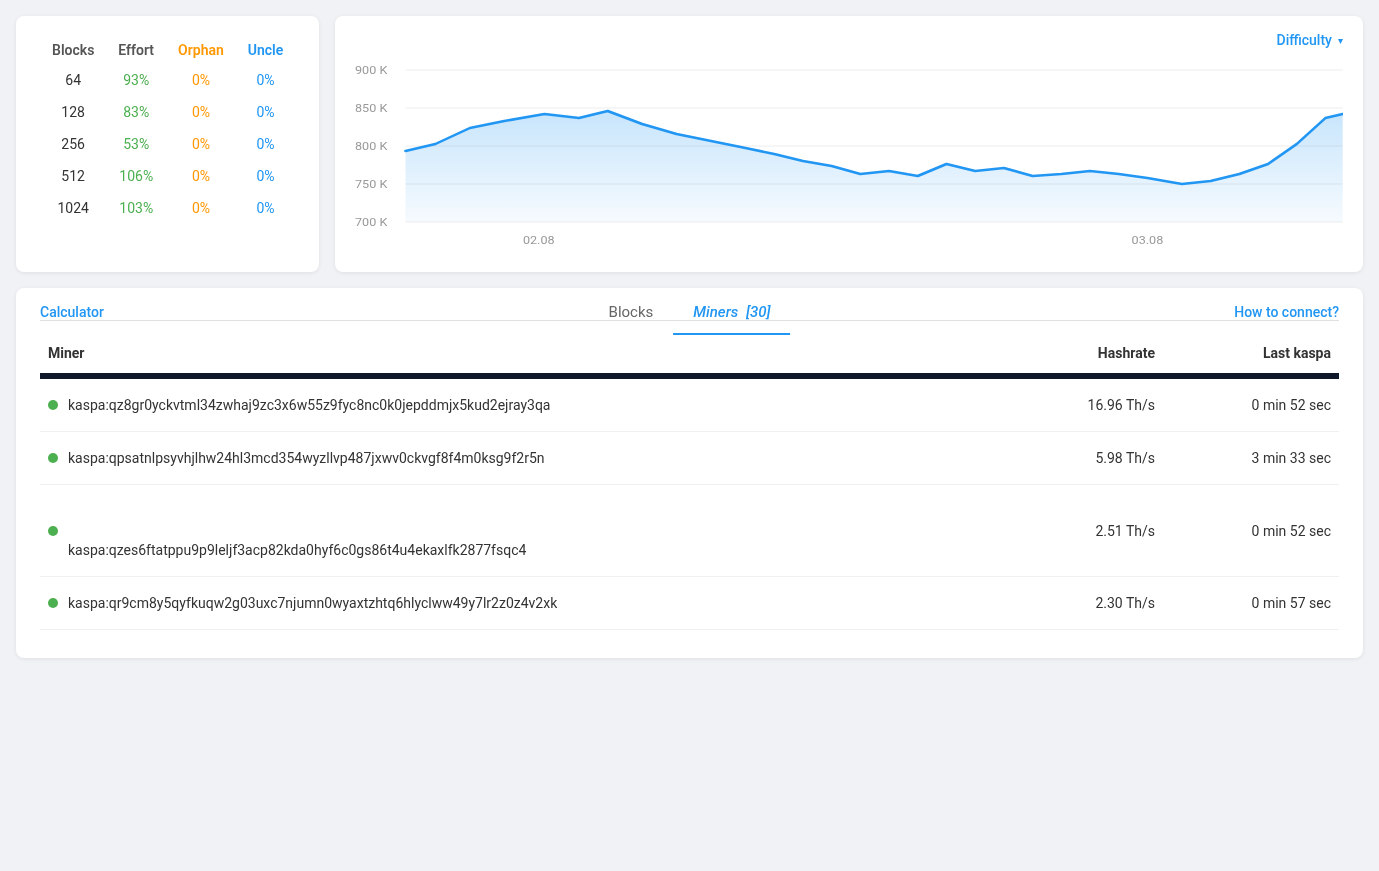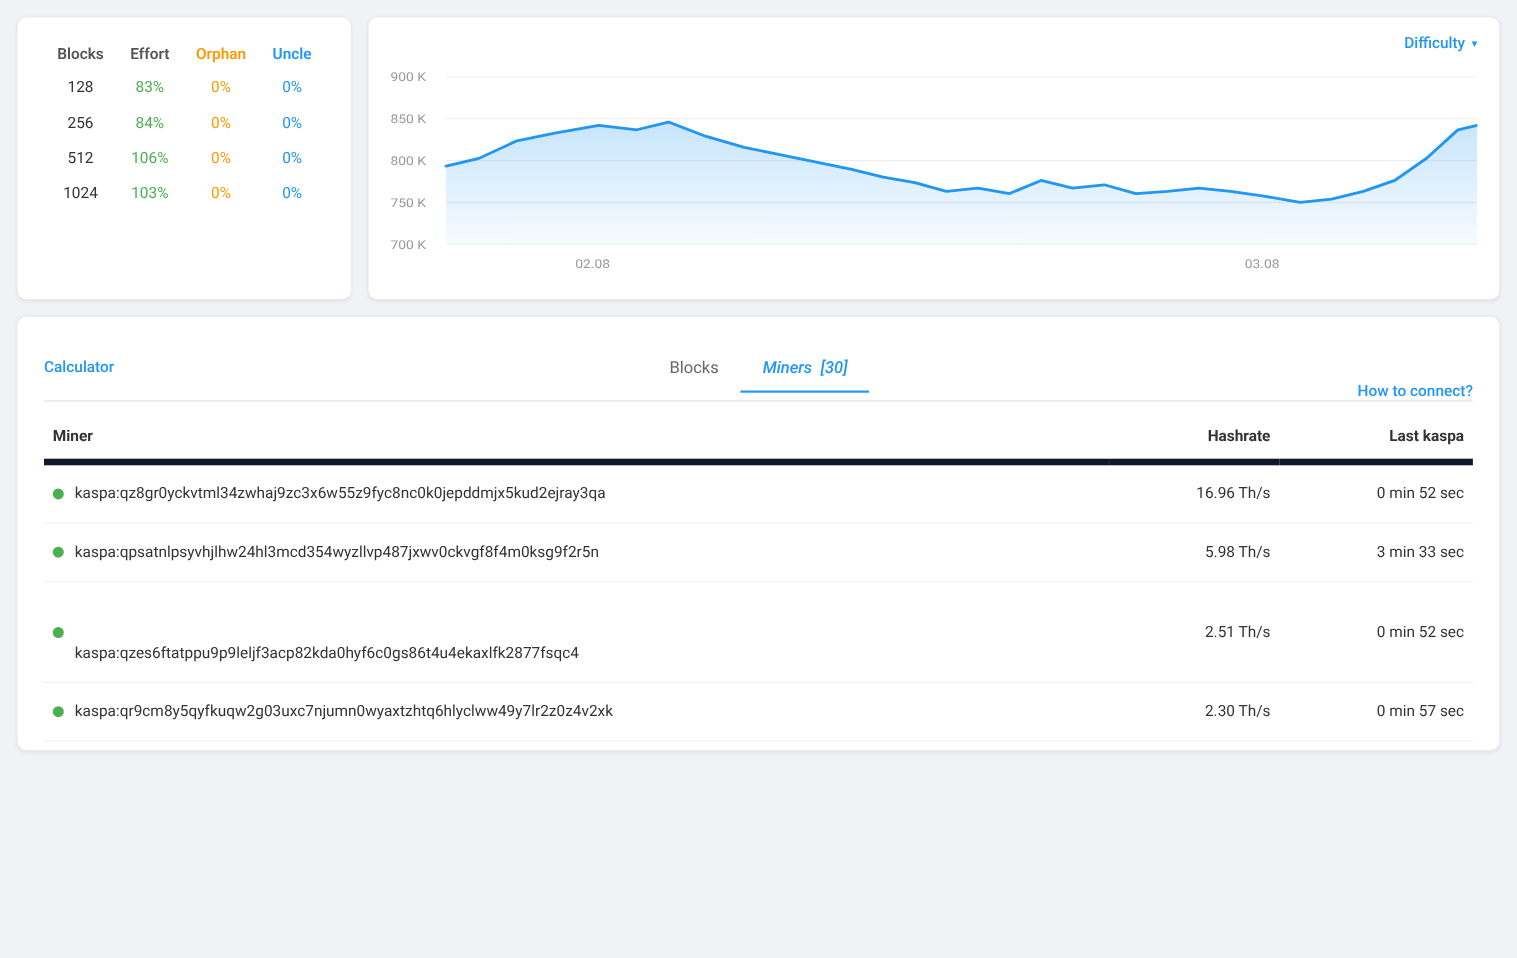--- a/index.html
+++ b/index.html
@@ -75,21 +75,21 @@
     .chart-svg {
       width: 100%;
       height: 100%;
     }
 
     .bottom-card {
       background: #fff;
       border-radius: 8px;
       margin: 0 16px 16px;
       box-shadow: 0 1px 4px rgba(0,0,0,0.08);
-      padding: 0 24px 8px;
+      padding: 0 24px 28px;
     }
     .tabs-row {
       display: flex;
       align-items: center;
       border-bottom: 1px solid #e0e0e0;
       padding-top: 16px;
       position: relative;
     }
     .calculator-link {
       color: #2196f3;
@@ -118,21 +118,20 @@
       border-bottom: 2px solid #2196f3;
       font-weight: 500;
       font-style: italic;
     }
     .how-to-link {
       color: #2196f3;
       font-size: 14px;
       font-weight: 500;
       cursor: pointer;
       margin-left: auto;
-      margin-top: 44px;
     }
     .miners-table {
       width: 100%;
       border-collapse: collapse;
       margin-top: 8px;
     }
     .miners-table th {
       text-align: left;
       padding: 16px 8px 12px;
       font-weight: 700;
@@ -187,29 +186,35 @@
     <table class="stats-table">
       <thead>
         <tr>
           <th>Blocks</th>
           <th style="color:#555;">Effort</th>
           <th style="color:#ff9800;">Orphan</th>
           <th style="color:#2196f3;">Uncle</th>
         </tr>
       </thead>
       <tbody id="stats-tbody">
+      <tr>
+    <td>64</td>
+    <td class="effort-green">93%</td>
+    <td class="orphan-orange">0%</td>
+    <td class="uncle-blue">0%</td>
+  </tr>
           <tr>
     <td>128</td>
     <td class="effort-green">83%</td>
     <td class="orphan-orange">0%</td>
     <td class="uncle-blue">0%</td>
   </tr>
           <tr>
     <td>256</td>
-    <td class="effort-green">84%</td>
+    <td class="effort-green">53%</td>
     <td class="orphan-orange">0%</td>
     <td class="uncle-blue">0%</td>
   </tr>
           <tr>
     <td>512</td>
     <td class="effort-green">106%</td>
     <td class="orphan-orange">0%</td>
     <td class="uncle-blue">0%</td>
   </tr>
           <tr>

